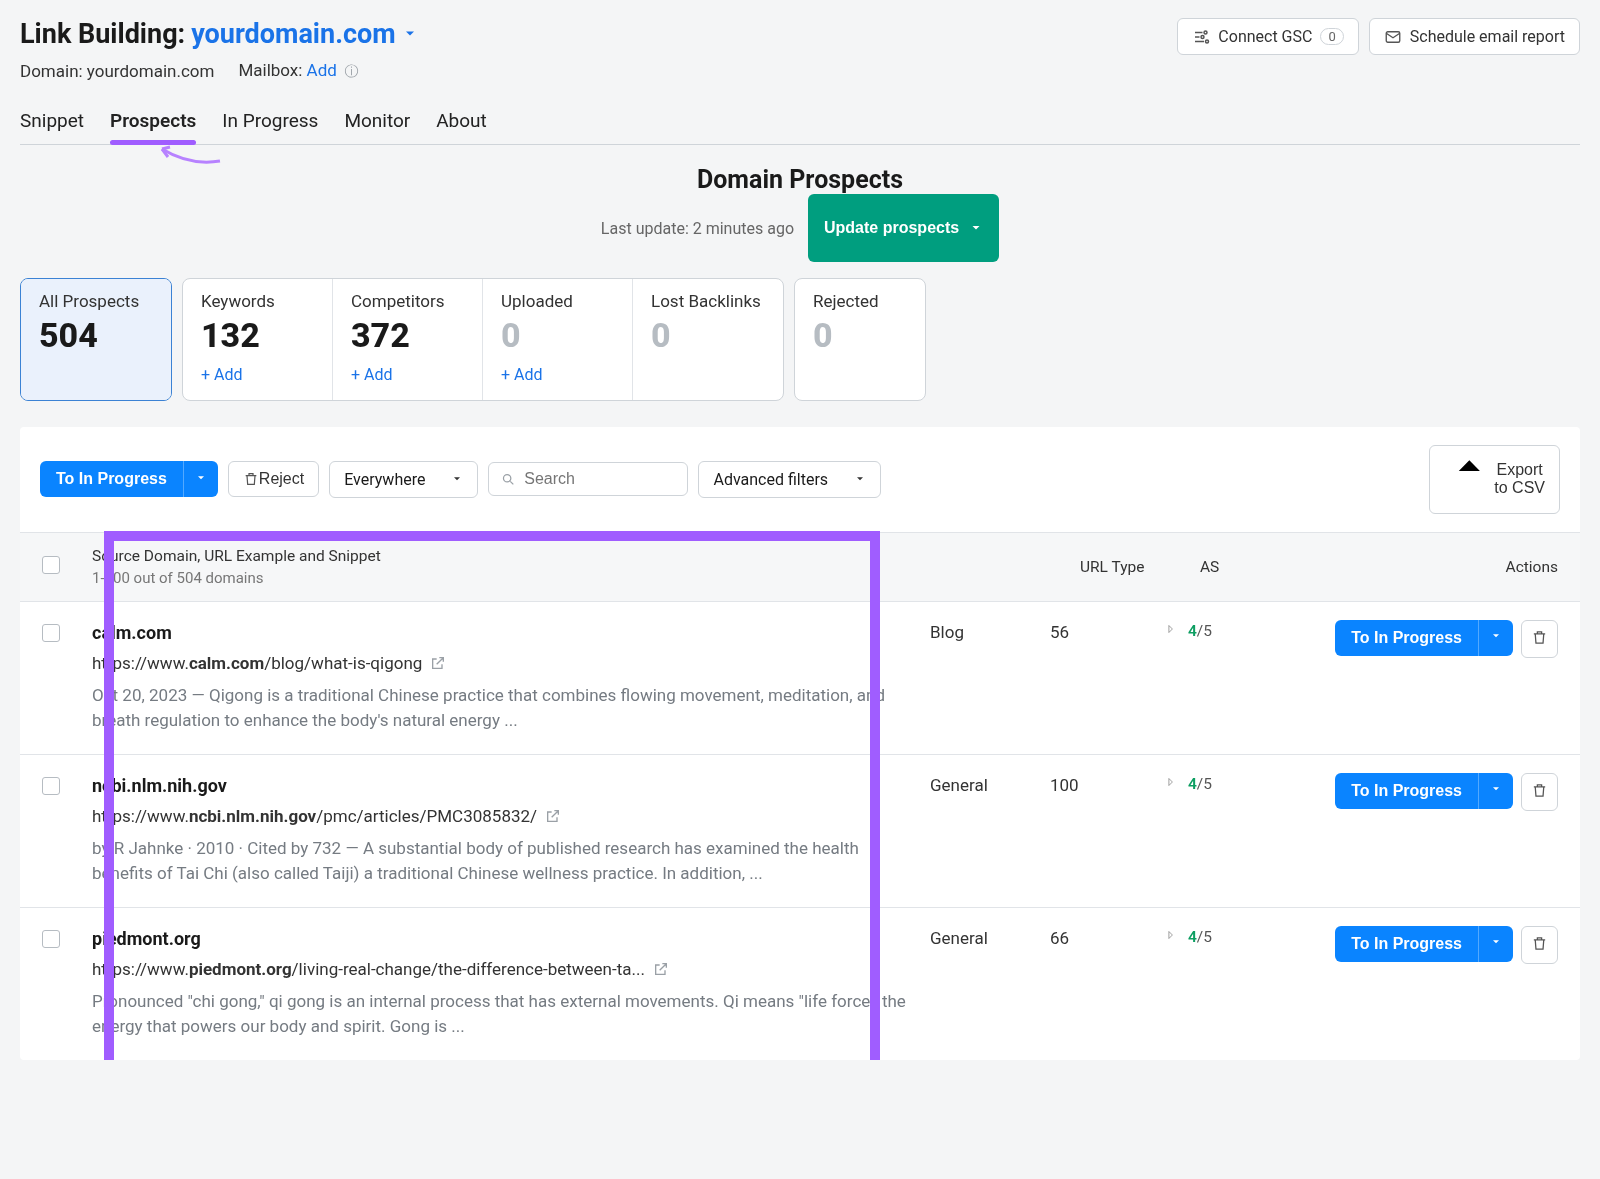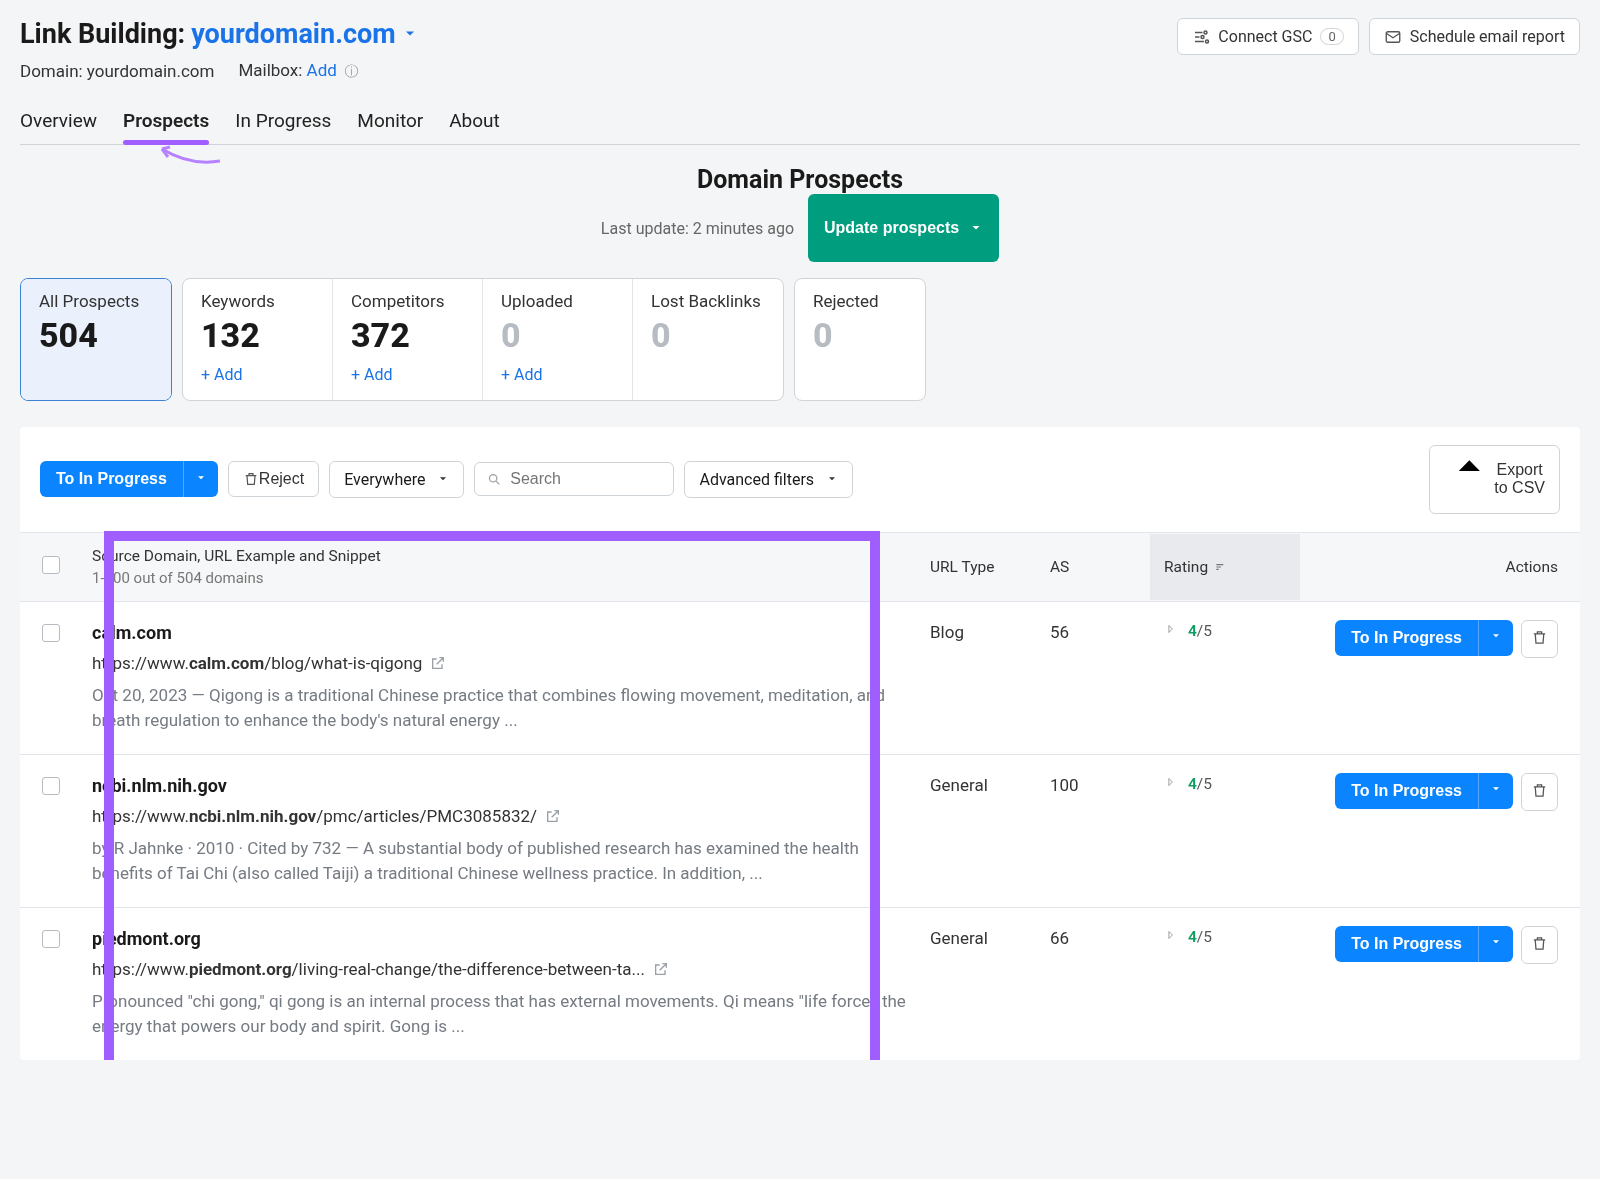--- a/index.html
+++ b/index.html
@@ -51,21 +51,21 @@
   .stat-group.single .stat-card { width: 130px; }
 
   .panel { background:#fff; border-radius: 4px; margin-top: 26px; padding: 0; }
   .toolbar { display:flex; align-items:center; gap: 10px; padding: 18px 20px; }
   .btn-blue-split { display:flex; }
   .btn-blue-split .main { background:#0a84ff; color:#fff; border:none; font-weight:600; border-radius:6px 0 0 6px; padding: 9px 16px; font-size:16px; cursor:pointer; }
   .btn-blue-split .caret { background:#0a84ff; border:none; border-left:1px solid rgba(255,255,255,0.3); border-radius:0 6px 6px 0; padding: 9px 11px; cursor:pointer; }
   .btn-blue-split .caret svg { width:12px; height:12px; fill:#fff; }
   .btn-outline { border:1px solid #cfd4d9; background:#fff; padding: 8px 14px; border-radius:6px; display:inline-flex; align-items:center; gap:0; cursor:pointer; font-size:16px; color:#333; }
   .btn-outline svg.trash { width:16px; height:16px; stroke:#555; fill:none; }
-  .select-like { border:1px solid #cfd4d9; background:#fff; padding: 8px 14px; border-radius:6px; display:inline-flex; align-items:center; gap:12px; cursor:pointer; font-size:16px;text-align:right; }
+  .select-like { border:1px solid #cfd4d9; background:#fff; padding: 8px 14px; border-radius:6px; display:inline-flex; align-items:center; gap:26px; cursor:pointer; font-size:16px;text-align:right; }
   .select-like svg { width:12px; height:12px; fill:#333; }
   .search-wrap { border:1px solid #cfd4d9; border-radius:6px; display:flex; align-items:center; padding: 7px 12px; gap:8px; width: 200px; }
   .search-wrap svg { width:17px; height:17px; stroke:#9aa0a6; fill:none; }
   .search-wrap input { border:none; outline:none; font-size:16px; width:100%; color:#333; }
   .toolbar .spacer { flex: 1; }
   
   .table-head { display:flex; align-items:center; border-top:1px solid #e1e4e8; border-bottom:1px solid #e1e4e8; background:#f6f7f8; }
   .cell-check { width: 54px; padding-left:22px; }
   .checkbox { width:18px; height:18px; border:1.5px solid #b6bcc2; border-radius:3px; display:inline-block; background:#fff; cursor:pointer; }
   .cell-domain { flex:1; padding: 14px 18px; }
@@ -141,21 +141,21 @@
         <svg viewBox="0 0 24 24" stroke-width="1.8">
             <rect x="3" y="5" width="18" height="14" rx="2"></rect>
             <path d="M3 7l9 6 9-6"></path>
           </svg>
         <span>Schedule email report</span>
       </div>
     </div>
   </div>
 
   <div class="tabs">
-    <div class="tab">Overview</div>
+    <div class="tab">Snippet</div>
     <div class="tab active">Prospects</div>
     <div class="tab">In Progress</div>
     <div class="tab">Monitor</div>
     <div class="tab">About</div>
   </div>
   <div class="arrow-annotation">
     <svg width="80" height="26" viewBox="0 0 80 26" stroke-width="3">
         <path d="M70 20 Q 40 25 12 8"></path>
         <path d="M12 8 L 20 6 M12 8 L 18 16"></path>
       </svg>
@@ -260,26 +260,20 @@
       <div class="purple-overlay-right"></div>
 
       <div class="table-head">
         <div class="cell-check"><span class="checkbox"></span></div>
         <div class="cell-domain">
           <div class="th-title">Source Domain, URL Example and Snippet</div>
           <div class="th-sub">1-100 out of 504 domains</div>
         </div>
         <div class="cell-url-type">URL Type</div>
         <div class="cell-as">AS</div>
-        <div class="cell-rating">
-          <span>Rating</span>
-          <svg viewBox="0 0 24 24" stroke-width="2">
-              <path d="M4 8h12M4 12h8M4 16h4"></path>
-            </svg>
-        </div>
         <div class="cell-actions">Actions</div>
       </div>
 
       <div class="row">
         <div class="cell-check"><span class="checkbox"></span></div>
         <div class="cell-domain">
           <div class="r-domain">calm.com</div>
           <div class="r-url nowrap">
             <span><span>https://www.</span><span class="bold">calm.com</span><span>/blog/what-is-qigong</span></span>
             <svg class="ext" viewBox="0 0 24 24" stroke-width="2">

